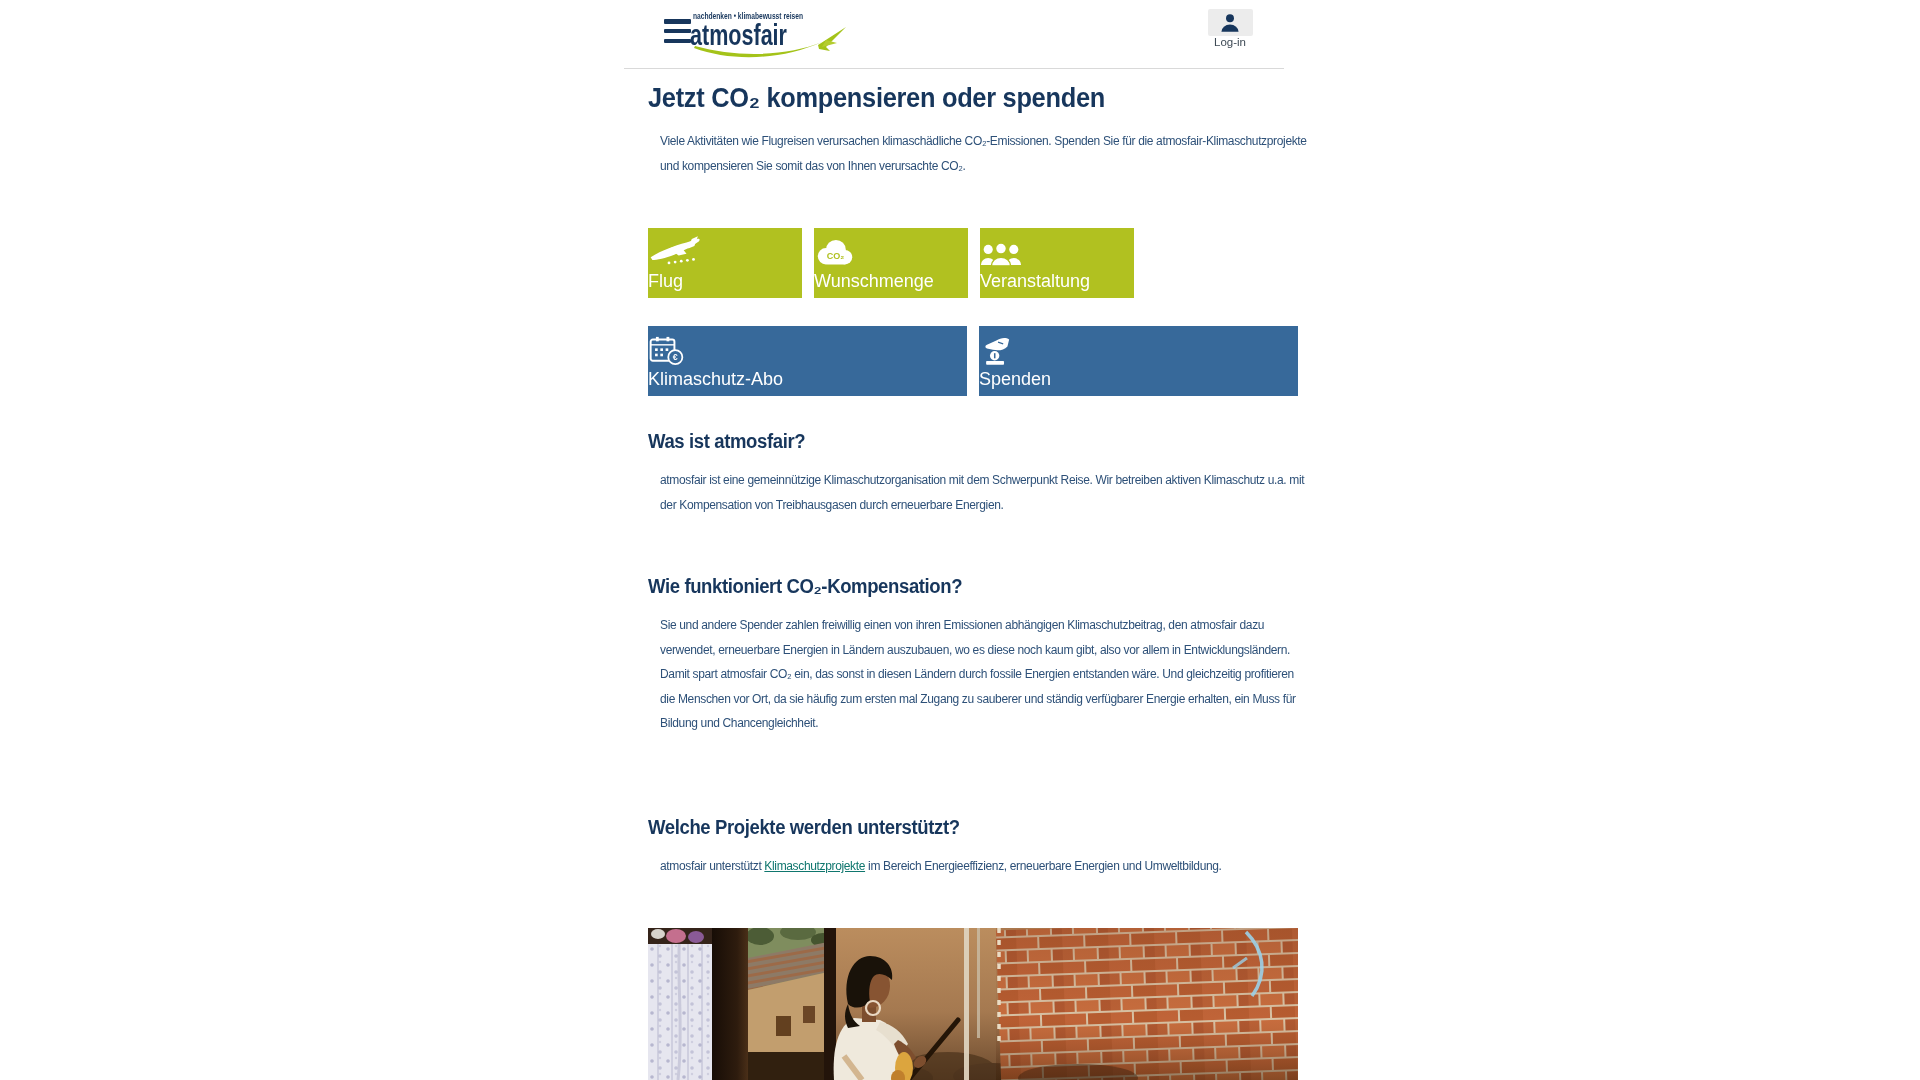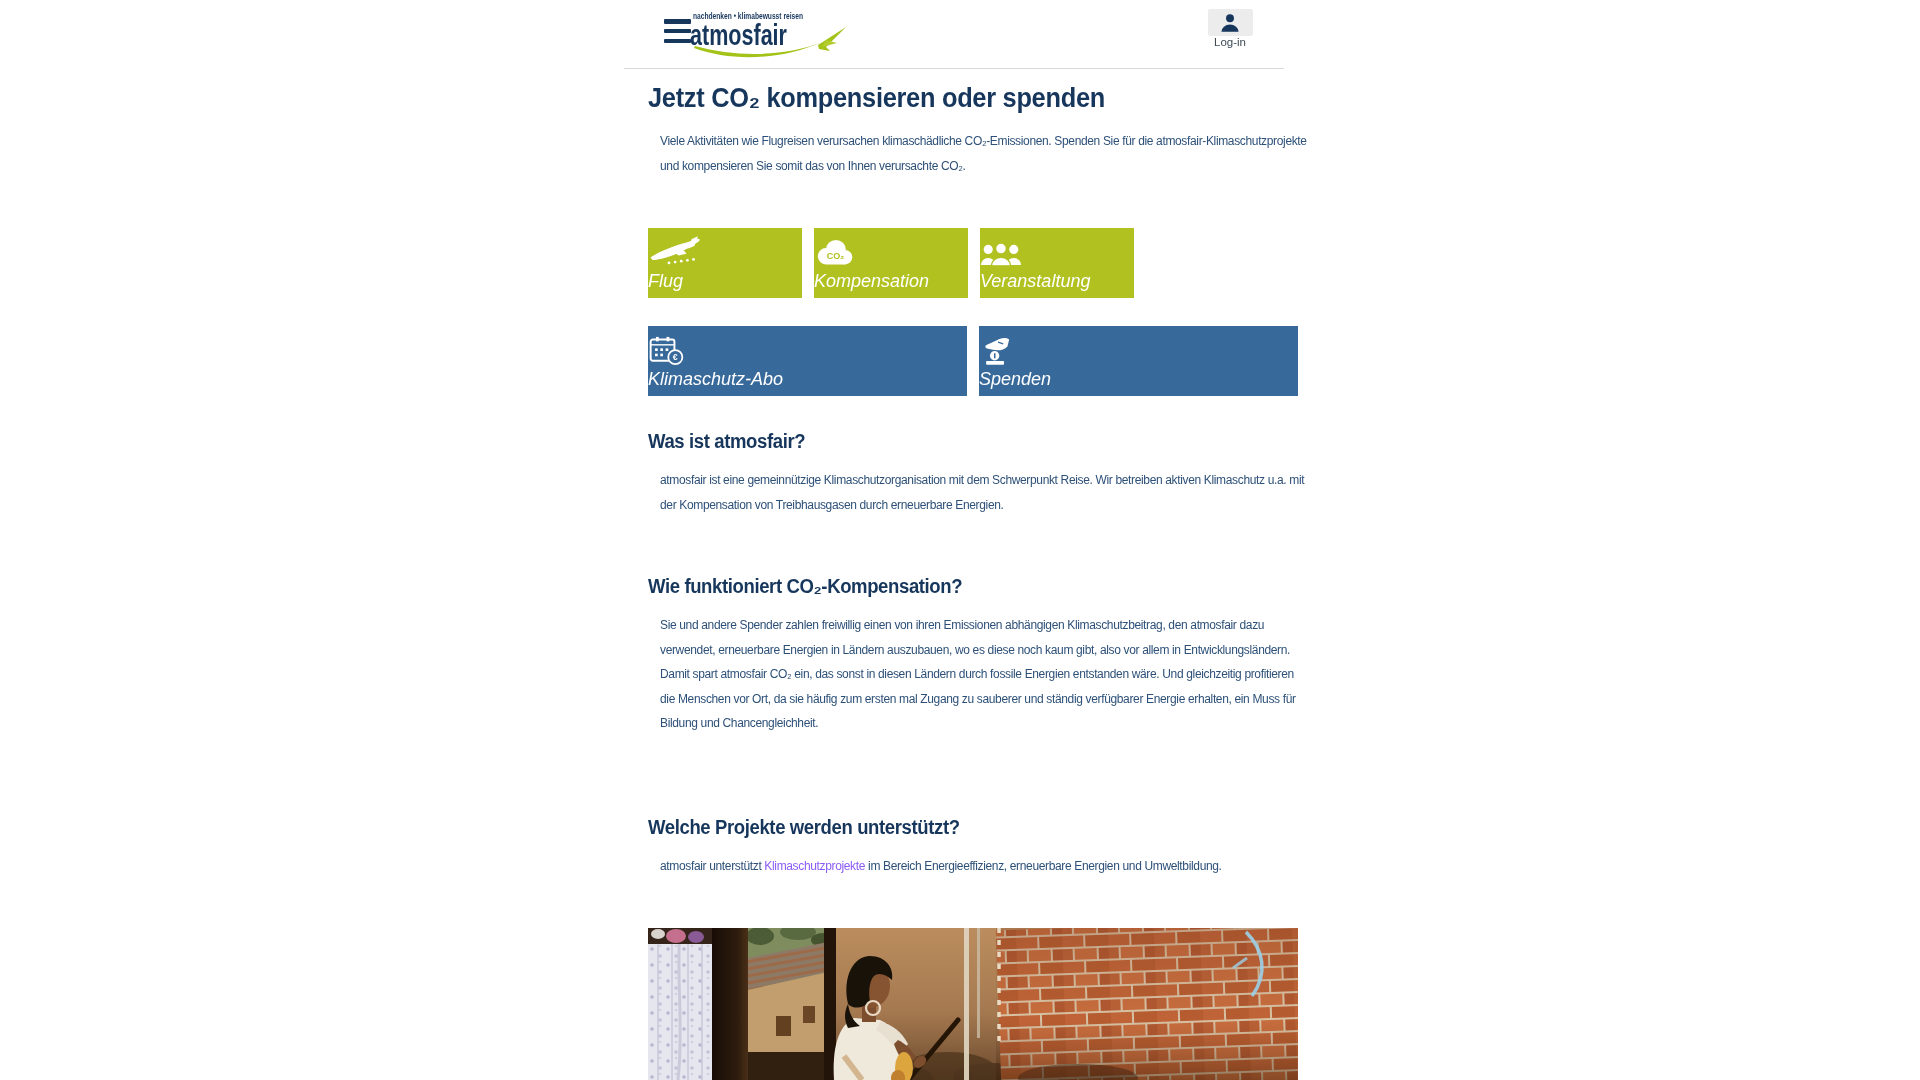--- a/index.html
+++ b/index.html
@@ -20,32 +20,32 @@
   .login-label{font-size:11.5px;color:#3e4a55;}
   .divider{position:absolute;top:68px;left:-24px;width:660px;height:1px;background:#d9d9d9;}
 
   
   h1{position:absolute;top:83px;left:0;margin:0;font-size:27px;font-weight:bold;color:#17365c;
      letter-spacing:-0.3px;white-space:nowrap;transform:scaleX(.94);transform-origin:left;}
   .sect-h{position:absolute;left:0;margin:0;font-size:19.5px;font-weight:bold;color:#17365c;
      letter-spacing:-0.4px;white-space:nowrap;transform:scaleX(.95);transform-origin:left;}
   .body-text{position:absolute;left:12px;margin:0;width:650px;font-size:12px;line-height:24.5px;
      color:#2d5078;letter-spacing:-0.35px;}
-  .inline-link{color:#8b5cf6;cursor:pointer;}
+  .inline-link{color:#0f766e;text-decoration:underline;cursor:pointer;}
 
   
   .row{position:absolute;left:0;display:flex;gap:12px;height:70px;}
   .row-green{top:228px;width:486px;}
   .row-blue{top:326px;width:650px;}
   .btn{flex:1;display:flex;flex-direction:column;align-items:flex-start;justify-content:flex-end;
        padding-bottom:7px;color:#fff;cursor:pointer;box-sizing:border-box;}
   .btn-green{background:#b1c120;}
   .btn-blue{background:#37699a;}
   .btn .ic{height:36px;display:flex;align-items:flex-end;justify-content:center;margin-bottom:3px;}
-  .btn .lbl{font-size:18px;line-height:20px;font-style:italic;}
+  .btn .lbl{font-size:18px;line-height:20px;}
   .iban-word{font-size:25px;font-weight:bold;letter-spacing:1px;color:#fff;line-height:25px;}
 
   
   .photo{position:absolute;top:928px;left:0;width:650px;height:152px;overflow:hidden;background:#a57950;}
 </style>
 </head>
 <body>
 
 <div class="content">
 
@@ -109,21 +109,21 @@
         <svg viewBox="0 0 46 32" width="42" height="29">
           <g fill="#fff">
             <circle cx="13" cy="19" r="9"></circle>
             <circle cx="24" cy="12" r="11"></circle>
             <circle cx="34" cy="20" r="8"></circle>
             <rect x="10" y="18" width="28" height="10" rx="5"></rect>
           </g>
           <text x="23.5" y="22" text-anchor="middle" font-size="10" font-weight="bold" fill="#b1c120">CO₂</text>
         </svg>
       </span>
-      <span class="lbl">Kompensation</span>
+      <span class="lbl">Wunschmenge</span>
     </div>
 
     <div class="btn btn-green">
       <span class="ic">
         <svg viewBox="0 0 46 30" width="42" height="28">
           <g fill="#fff">
             <circle cx="9" cy="10" r="5"></circle>
             <path d="M1 27 a8 7.5 0 0 1 16 0 z"></path>
             <circle cx="37" cy="10" r="5"></circle>
             <path d="M29 27 a8 7.5 0 0 1 16 0 z"></path>

